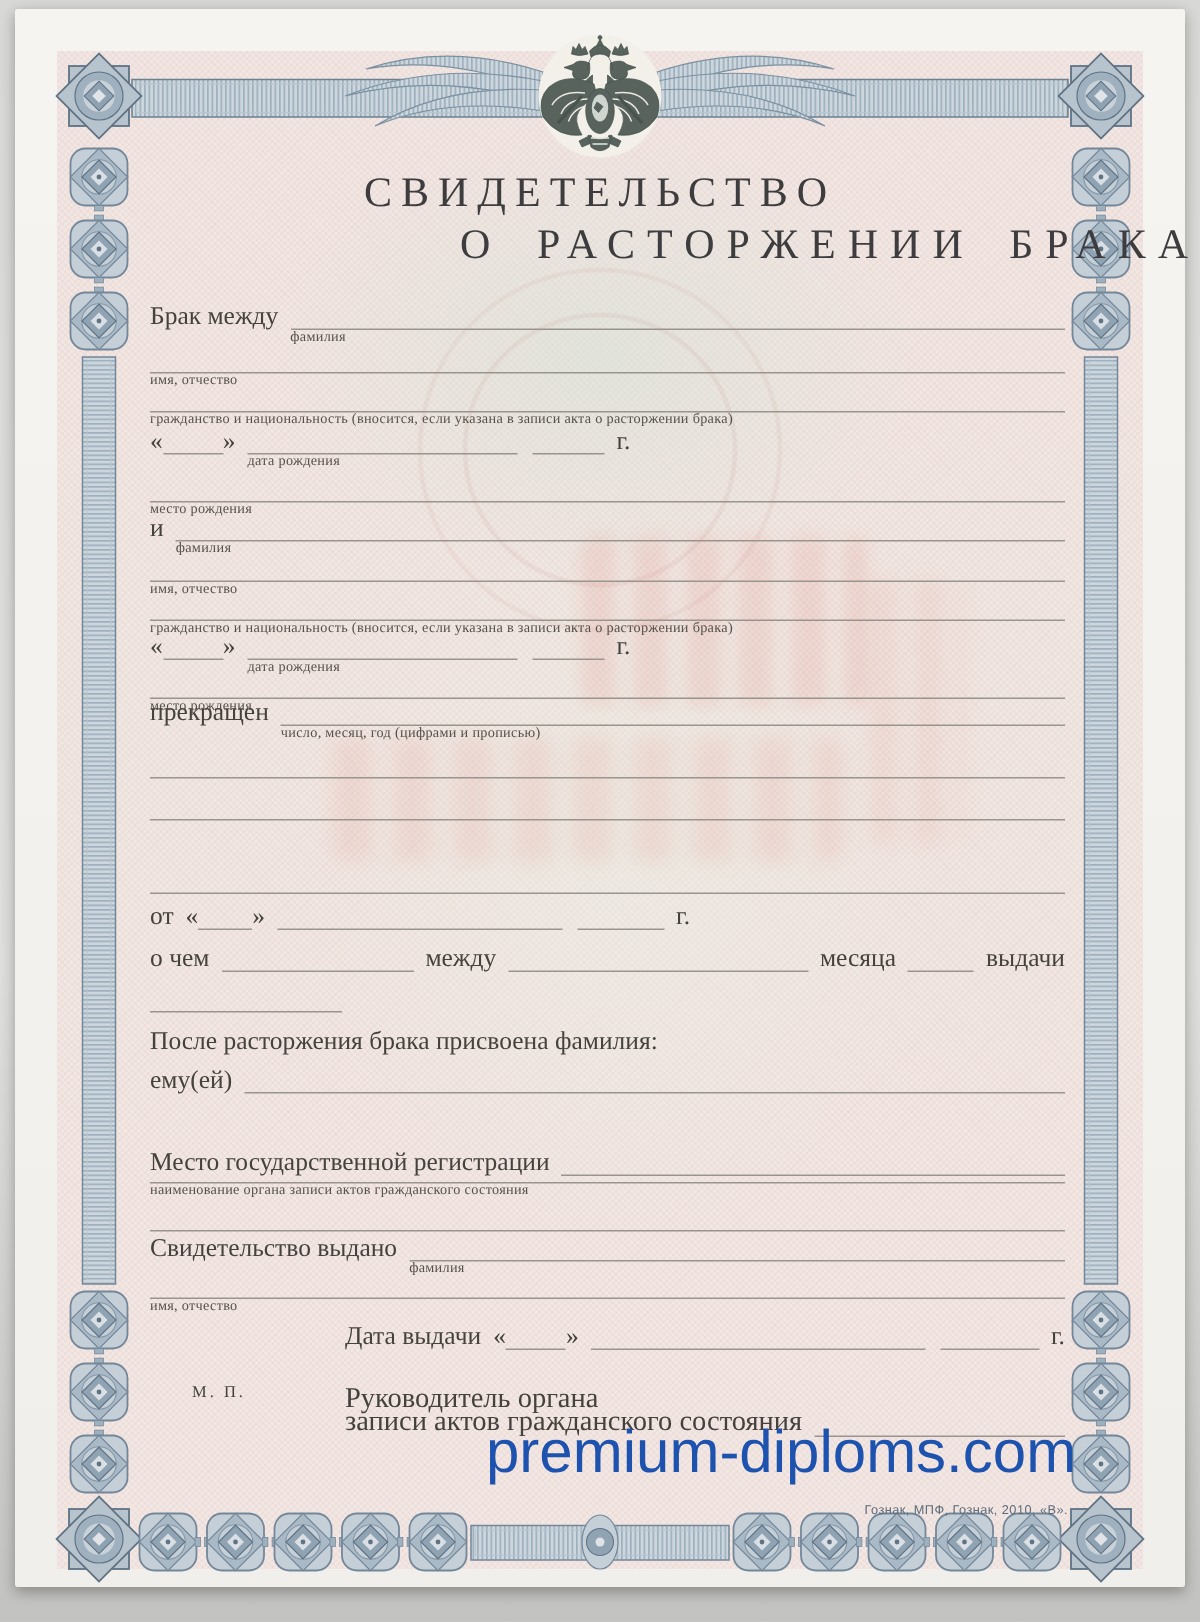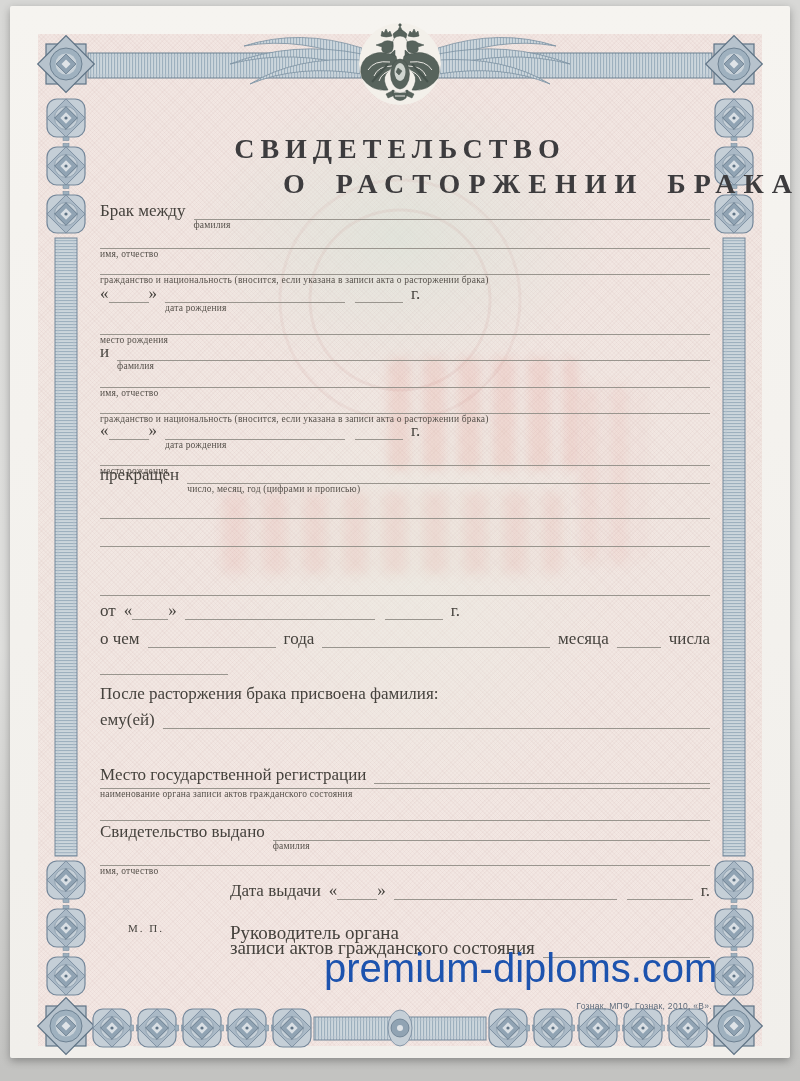--- a/index.html
+++ b/index.html
@@ -24,21 +24,21 @@
   .ghost{position:absolute;pointer-events:none;border-radius:8px;}
   .g1{left:388px;top:358px;width:190px;height:112px;filter:blur(5px);
       background:repeating-linear-gradient(90deg, rgba(224,120,110,.15) 0 22px, transparent 22px 35px);}
   .g2{left:222px;top:492px;width:340px;height:82px;filter:blur(6px);
       background:repeating-linear-gradient(90deg, rgba(224,120,110,.12) 0 26px, transparent 26px 40px);}
   .g3{left:580px;top:386px;width:64px;height:178px;filter:blur(6px);
       background:repeating-linear-gradient(90deg, rgba(224,120,110,.10) 0 18px, transparent 18px 30px);}
   .border-svg{position:absolute;left:0;top:0;pointer-events:none;}
   
   .title{position:absolute;left:0;right:0;top:111px;text-align:center;color:#3d3c3e;
-         font-weight:bold;font-size:28px;line-height:35px;margin-top:20px;}
+         font-weight:normal;font-size:28px;line-height:35px;}
   .title .t1{letter-spacing:6px;}
   .title .t2{letter-spacing:8px;word-spacing:8px;text-align:right;}
   
   .r{position:absolute;left:100px;right:90px;height:20px;display:flex;align-items:flex-end;
      font-size:17px;color:#45423d;white-space:nowrap;}
   .lbl{line-height:1;padding-bottom:1px;margin-right:8px;}
   .ml{margin-left:8px;}
   .noR{margin-right:0;}
   .q{line-height:1;padding-bottom:1px;color:#45423d;}
   .seg{position:relative;align-self:stretch;border-bottom:1px solid #99958e;}
@@ -296,25 +296,25 @@
     <span class="gap" style="width:8px"></span>
     <span class="seg" style="width:190px"></span>
     <span class="gap" style="width:10px"></span>
     <span class="seg" style="width:58px"></span>
     <span class="lbl ml noR">г.</span>
   </div>
 
   <div class="r" style="top:628px">
     <span class="lbl">о чем</span>
     <span class="seg" style="width:128px"></span>
-    <span class="lbl ml">года</span>
+    <span class="lbl ml">между</span>
     <span class="seg grow"></span>
     <span class="lbl ml">месяца</span>
     <span class="seg" style="width:44px"></span>
-    <span class="lbl ml noR">числа</span>
+    <span class="lbl ml noR">выдачи</span>
   </div>
 
   <div class="r" style="top:655px">
     <span class="seg" style="width:128px"></span>
   </div>
 
   <div class="r" style="top:683px">
     <span class="lbl">После расторжения брака присвоена фамилия:</span>
   </div>
 

